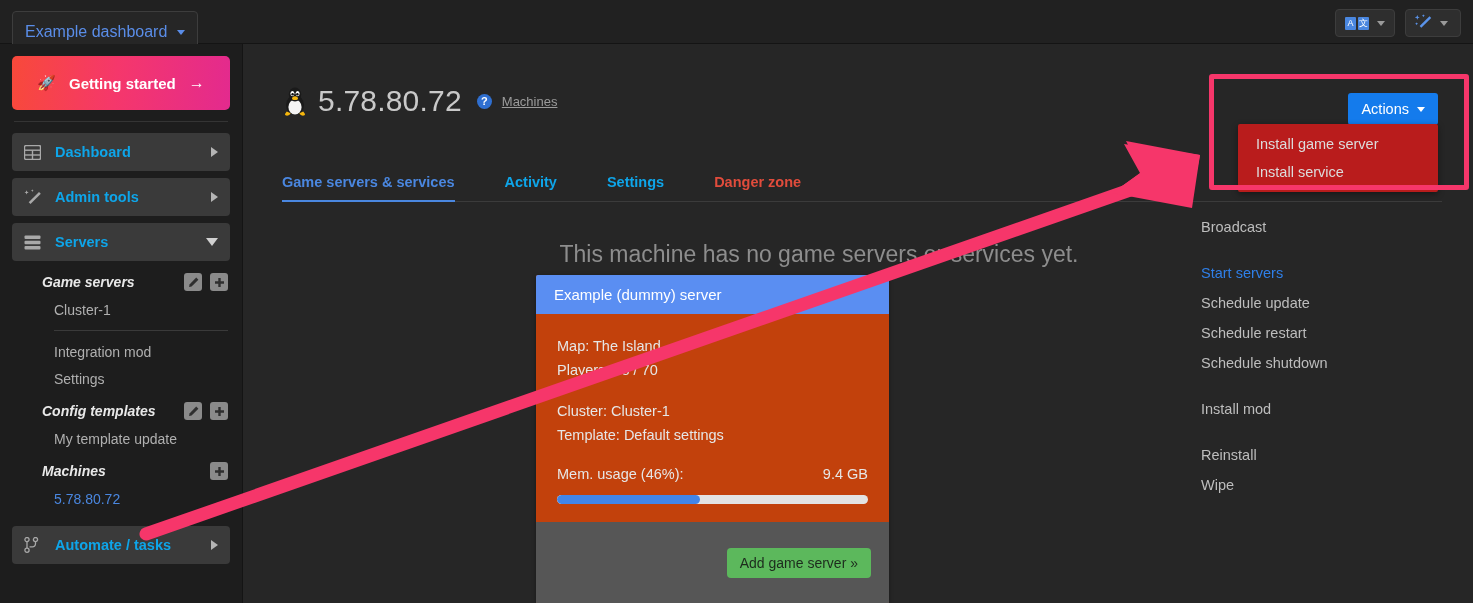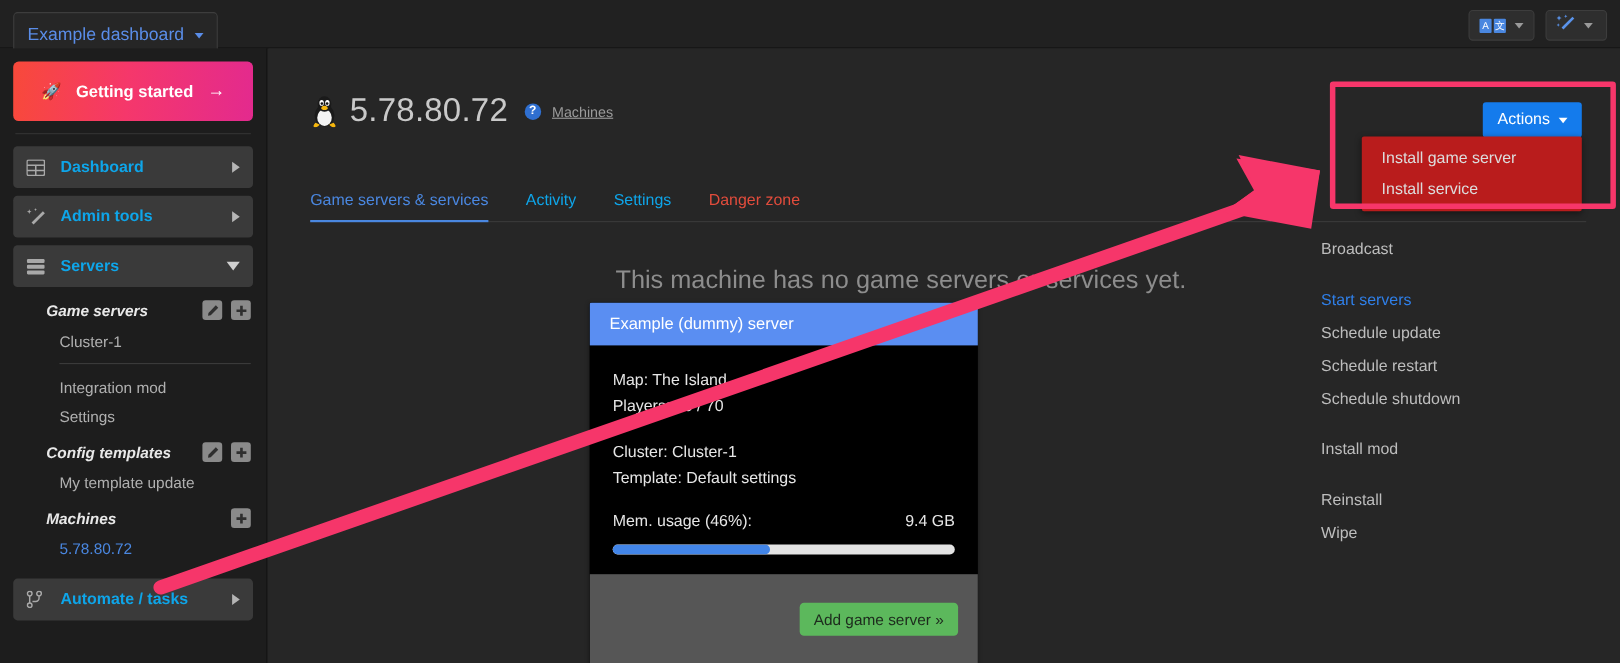--- a/index.html
+++ b/index.html
@@ -126,22 +126,23 @@
     display: flex; align-items: center; justify-content: center;
     margin-left: 5px; cursor: pointer;
   }
   .crumb {
     color: #9b9b9b; font-size: 13px;
     text-decoration: underline; cursor: pointer;
   }
 
   .tabs {
     position: absolute; left: 38px; top: 130px;
-    width: 1160px; display: flex; gap: 0;
+    width: 1160px; display: flex; gap: 16px;
     border-bottom: 1px solid #3b3b3b;
+    font-weight: bold;
   }
   .tab {
     padding: 0 17px 11px 17px; font-size: 14.5px;
     color: #0ea5e9; cursor: pointer; position: relative;
   }
   .tab:first-child { padding-left: 0; }
   .tab.active { color: #4a87e0; }
   .tab.active::after {
     content: ""; position: absolute; left: 0; right: 17px; bottom: -1px;
     height: 2px; background: #4a87e0;
@@ -149,21 +150,21 @@
   .tab.danger { color: #e14c3c; }
 
   .empty-msg {
     position: absolute; left: 0; top: 197px; width: 1150px;
     text-align: center; font-size: 23px; color: #8d8d8d;
   }
 
   
   .card {
     position: absolute; left: 292px; top: 231px;
-    width: 353px; background: #000000;
+    width: 353px; background: #c2410c;
     border-radius: 2px; overflow: hidden;
     box-shadow: 0 1px 4px rgba(0,0,0,.35);
   }
   .card-head {
     background: #5a8ef2; color: #fff;
     padding: 11px 18px; font-size: 15px;
   }
   .card-body { padding: 20px 21px 18px 21px; font-size: 14.5px; color: #e6e6e6; }
   .card-line { line-height: 24px; }
   .card-gap { height: 17px; }

